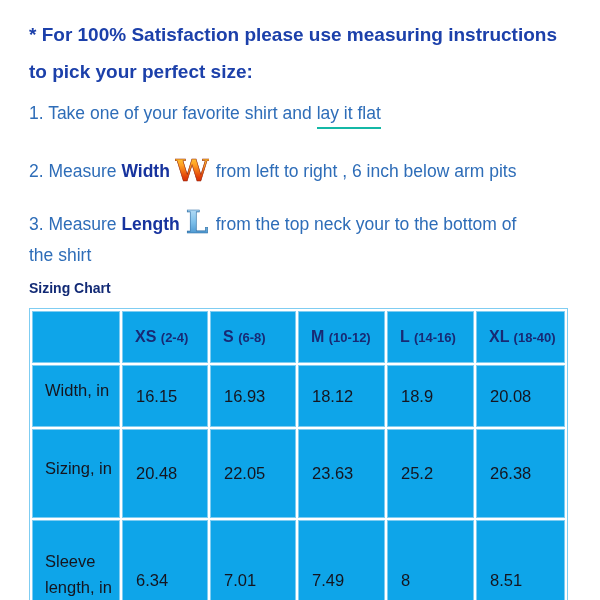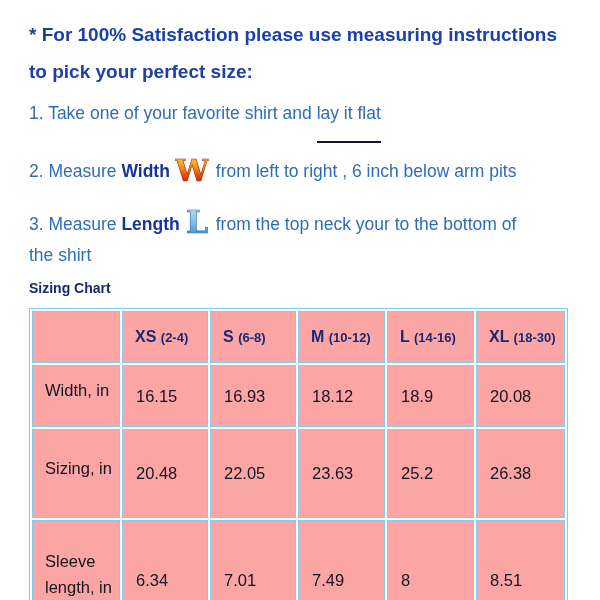--- a/index.html
+++ b/index.html
@@ -24,22 +24,22 @@
     line-height: 37px;
   }
   .instr {
     color: #2e6db8;
     font-size: 17.5px;
   }
   .item1 { margin-top: 10px; line-height: 26px; }
   .item2 { margin-top: 22px; line-height: 26px; }
   .item3 { margin-top: 12px; line-height: 30px; }
   .underlined {
-    border-bottom: 2px solid #0f172a;
-    padding-bottom: 18px;
+    border-bottom: 2px solid #14b8a6;
+    padding-bottom: 4px;
   }
   .bold-term {
     font-weight: bold;
     color: #17339e;
   }
   .w-icon { vertical-align: -11px; margin: 0 7px 0 5px; }
   .l-icon { vertical-align: -10px; margin: 0 7px 0 5px; }
   .sizing-title {
     margin-top: 8px;
     color: #122a75;
@@ -50,21 +50,21 @@
   table.sizing {
     border-collapse: separate;
     border-spacing: 2px;
     border: 1px solid #7fcdf2;
     margin-top: 9px;
     table-layout: fixed;
   }
   table.sizing td {
     border: 1px solid #7fcdf2;
     vertical-align: middle;
-    background: #fca5a5;
+    background: #0ea5e9;
   }
   tr.hrow td  { height: 50px; }
   tr.row-w td { height: 48px; }
   tr.row-l td { height: 75px; }
   tr.row-s td { height: 106px; }
   td.hcell {
     font-weight: bold;
     color: #182a74;
     font-size: 16px;
     white-space: nowrap;
@@ -130,21 +130,21 @@
         <col style="width:87px">
         <col style="width:89px">
     </colgroup>
     <tbody>
       <tr class="hrow">
         <td class="hcell"></td>
         <td class="hcell"><span>XS</span> <span class="range">(2-4)</span></td>
         <td class="hcell"><span>S</span> <span class="range">(6-8)</span></td>
         <td class="hcell"><span>M</span> <span class="range">(10-12)</span></td>
         <td class="hcell"><span>L</span> <span class="range">(14-16)</span></td>
-        <td class="hcell"><span>XL</span> <span class="range">(18-30)</span></td>
+        <td class="hcell"><span>XL</span> <span class="range">(18-40)</span></td>
       </tr>
       <tr class="row-w">
         <td class="labelcell">Width, in</td>
         <td class="valcell">16.15</td>
         <td class="valcell">16.93</td>
         <td class="valcell">18.12</td>
         <td class="valcell">18.9</td>
         <td class="valcell">20.08</td>
       </tr>
       <tr class="row-l">

